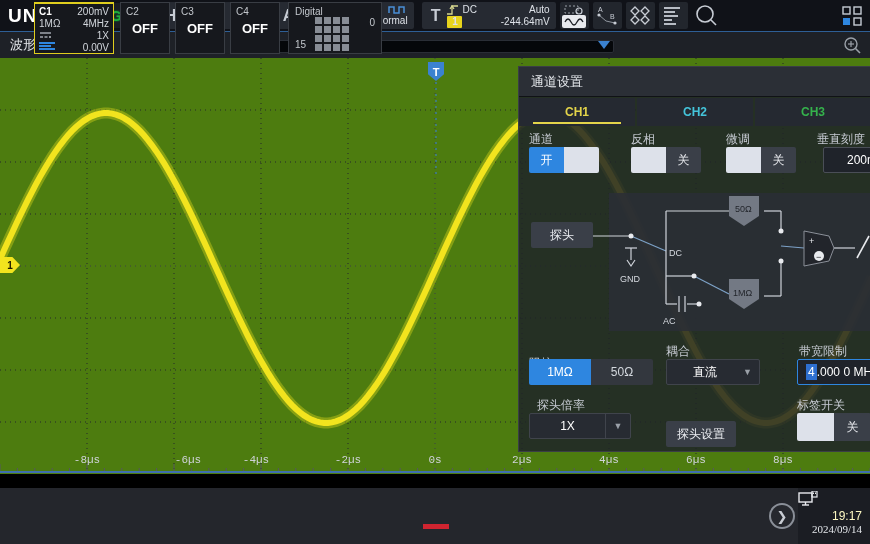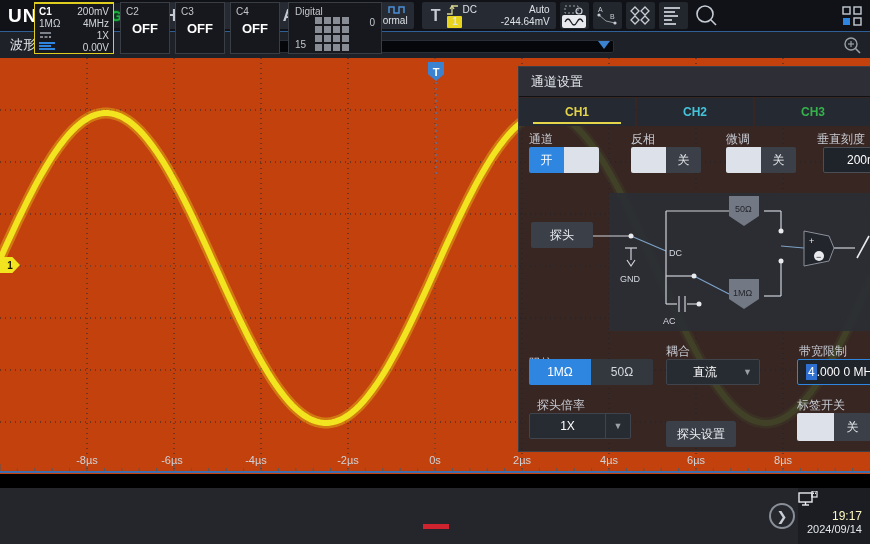--- a/index.html
+++ b/index.html
@@ -17,21 +17,21 @@
   .blk-col span{font-size:10px;color:#dde1e7;}
   .badge1{background:#e8d41c;color:#222;font-size:9px;font-weight:bold;width:15px;height:12px;
           display:inline-flex;align-items:center;justify-content:center;border-radius:1px;}
   .hicon{width:29px;height:27px;margin-left:4px;background:#22262d;border-radius:2px;display:flex;align-items:center;justify-content:center;flex-direction:column;}
   
   #titlebar{left:0;top:31px;width:870px;height:27px;background:#1e2127;border-top:1px solid #2e5f96;box-sizing:border-box;}
   #wintitle{left:10px;top:36px;font-size:13px;color:#e3e6ea;}
   #posbar{left:262px;top:40px;width:350px;height:11px;background:#05070a;border:1px solid #2a2e36;border-radius:2px;}
   .tri{width:0;height:0;border-left:6px solid transparent;border-right:6px solid transparent;border-top:8px solid #3b82d0;top:41px;}
   
-  #gridwrap{left:0;top:58px;width:870px;height:416px;background:#c2410c;}
+  #gridwrap{left:0;top:58px;width:870px;height:416px;background:#4d7c0f;font-family:Liberation Mono, monospace;}
   .xlabel{position:absolute;top:396px;transform:translateX(-50%);font-size:11px;color:#cfd3d9;}
   #trigT{left:428px;top:62px;width:16px;height:19px;background:#3b82d0;color:#fff;font-size:11px;font-weight:bold;
          display:flex;align-items:center;justify-content:center;
          clip-path:polygon(0 0,100% 0,100% 65%,50% 100%,0 65%);}
   #ch1mark{left:0px;top:257px;width:20px;height:16px;background:#f2e41e;color:#1a1a00;font-size:10px;font-weight:bold;
          display:flex;align-items:center;justify-content:center;
          clip-path:polygon(0 0,62% 0,100% 50%,62% 100%,0 100%);}
   
   #panel{left:518px;top:66px;width:395px;height:386px;background:rgba(30,33,40,.84);border:1px solid #3a3e46;box-sizing:border-box;}
   #panelhead{left:0;top:0;width:100%;height:30px;background:rgba(44,48,56,.9);border-bottom:1px solid #101216;
@@ -60,21 +60,21 @@
   .c1row{display:flex;justify-content:space-between;padding:0 4px;line-height:12px;color:#d2d6dc;}
   .offcard .name{position:absolute;left:5px;top:3px;color:#c3c7cd;}
   .offcard .off{position:absolute;left:0;right:0;top:18px;text-align:center;font-size:13px;font-weight:bold;color:#fff;}
   #dgrid{position:absolute;left:26px;top:14px;display:grid;grid-template-columns:repeat(4,7px);grid-auto-rows:7px;gap:2px;}
   #dgrid i{background:#878c95;}
   #redbar{left:423px;top:524px;width:26px;height:5px;background:#cf2430;}
   #expandbtn{left:769px;top:503px;width:26px;height:26px;border:2px solid #8a8f98;border-radius:50%;color:#c9cdd4;
              display:flex;align-items:center;justify-content:center;font-size:13px;box-sizing:border-box;background:#26282e;}
   #clockpanel{left:798px;top:488px;width:72px;height:56px;background:#1b1d23;text-align:right;padding:2px 8px 0 0;box-sizing:border-box;}
   #clockpanel .t{font-size:12px;color:#fef9c3;line-height:14px;}
-  #clockpanel .d{font-size:11px;color:#e2e5e9;}
+  #clockpanel .d{font-size:11px;color:#e2e5e9;font-family:Liberation Serif, serif;}
   svg{display:block;}
 </style>
 </head>
 <body>
 
 <div id="header" class="abs">
   <span id="logo">UNI-T</span>
   <div id="trig">TRIGGED</div>
 
   <div class="hblock" style="margin-left:8px;width:92px;">
@@ -258,21 +258,21 @@
       <line x1="817.7999999999994" y1="410" x2="817.7999999999994" y2="413" stroke="#55585f" stroke-width="1"></line>
       <line x1="835.1999999999994" y1="410" x2="835.1999999999994" y2="413" stroke="#55585f" stroke-width="1"></line>
       <line x1="852.5999999999993" y1="410" x2="852.5999999999993" y2="413" stroke="#55585f" stroke-width="1"></line>
       <line x1="869.9999999999993" y1="410" x2="869.9999999999993" y2="413" stroke="#55585f" stroke-width="1"></line>
       <path d="M-4.0,210.0L0.0,201.2L4.0,192.3L8.0,183.6L12.0,174.9L16.0,166.3L20.0,157.9L24.0,149.7L28.0,141.6L32.0,133.8L36.0,126.2L40.0,118.9L44.0,111.9L48.0,105.2L52.0,98.8L56.0,92.9L60.0,87.3L64.0,82.1L68.0,77.3L72.0,72.9L76.0,69.0L80.0,65.6L84.0,62.6L88.0,60.1L92.0,58.1L96.0,56.6L100.0,55.6L104.0,55.1L108.0,55.1L112.0,55.6L116.0,56.6L120.0,58.1L124.0,60.1L128.0,62.6L132.0,65.6L136.0,69.0L140.0,72.9L144.0,77.3L148.0,82.1L152.0,87.3L156.0,92.9L160.0,98.8L164.0,105.2L168.0,111.9L172.0,118.9L176.0,126.2L180.0,133.8L184.0,141.6L188.0,149.7L192.0,157.9L196.0,166.3L200.0,174.9L204.0,183.6L208.0,192.3L212.0,201.2L216.0,210.0L220.0,218.8L224.0,227.7L228.0,236.4L232.0,245.1L236.0,253.7L240.0,262.1L244.0,270.3L248.0,278.4L252.0,286.2L256.0,293.8L260.0,301.1L264.0,308.1L268.0,314.8L272.0,321.2L276.0,327.1L280.0,332.7L284.0,337.9L288.0,342.7L292.0,347.1L296.0,351.0L300.0,354.4L304.0,357.4L308.0,359.9L312.0,361.9L316.0,363.4L320.0,364.4L324.0,364.9L328.0,364.9L332.0,364.4L336.0,363.4L340.0,361.9L344.0,359.9L348.0,357.4L352.0,354.4L356.0,351.0L360.0,347.1L364.0,342.7L368.0,337.9L372.0,332.7L376.0,327.1L380.0,321.2L384.0,314.8L388.0,308.1L392.0,301.1L396.0,293.8L400.0,286.2L404.0,278.4L408.0,270.3L412.0,262.1L416.0,253.7L420.0,245.1L424.0,236.4L428.0,227.7L432.0,218.8L436.0,210.0L440.0,201.2L444.0,192.3L448.0,183.6L452.0,174.9L456.0,166.3L460.0,157.9L464.0,149.7L468.0,141.6L472.0,133.8L476.0,126.2L480.0,118.9L484.0,111.9L488.0,105.2L492.0,98.8L496.0,92.9L500.0,87.3L504.0,82.1L508.0,77.3L512.0,72.9L516.0,69.0L520.0,65.6L524.0,62.6L528.0,60.1L532.0,58.1L536.0,56.6L540.0,55.6L544.0,55.1L548.0,55.1L552.0,55.6L556.0,56.6L560.0,58.1L564.0,60.1L568.0,62.6L572.0,65.6L576.0,69.0L580.0,72.9L584.0,77.3L588.0,82.1L592.0,87.3L596.0,92.9L600.0,98.8L604.0,105.2L608.0,111.9L612.0,118.9L616.0,126.2L620.0,133.8L624.0,141.6L628.0,149.7L632.0,157.9L636.0,166.3L640.0,174.9L644.0,183.6L648.0,192.3L652.0,201.2L656.0,210.0L660.0,218.8L664.0,227.7L668.0,236.4L672.0,245.1L676.0,253.7L680.0,262.1L684.0,270.3L688.0,278.4L692.0,286.2L696.0,293.8L700.0,301.1L704.0,308.1L708.0,314.8L712.0,321.2L716.0,327.1L720.0,332.7L724.0,337.9L728.0,342.7L732.0,347.1L736.0,351.0L740.0,354.4L744.0,357.4L748.0,359.9L752.0,361.9L756.0,363.4L760.0,364.4L764.0,364.9L768.0,364.9L772.0,364.4L776.0,363.4L780.0,361.9L784.0,359.9L788.0,357.4L792.0,354.4L796.0,351.0L800.0,347.1L804.0,342.7L808.0,337.9L812.0,332.7L816.0,327.1L820.0,321.2L824.0,314.8L828.0,308.1L832.0,301.1L836.0,293.8L840.0,286.2L844.0,278.4L848.0,270.3L852.0,262.1L856.0,253.7L860.0,245.1L864.0,236.4L868.0,227.7L872.0,218.8" fill="none" stroke="#f2e41e" stroke-width="11" opacity="0.35"></path>
       <path d="M-4.0,210.0L0.0,201.2L4.0,192.3L8.0,183.6L12.0,174.9L16.0,166.3L20.0,157.9L24.0,149.7L28.0,141.6L32.0,133.8L36.0,126.2L40.0,118.9L44.0,111.9L48.0,105.2L52.0,98.8L56.0,92.9L60.0,87.3L64.0,82.1L68.0,77.3L72.0,72.9L76.0,69.0L80.0,65.6L84.0,62.6L88.0,60.1L92.0,58.1L96.0,56.6L100.0,55.6L104.0,55.1L108.0,55.1L112.0,55.6L116.0,56.6L120.0,58.1L124.0,60.1L128.0,62.6L132.0,65.6L136.0,69.0L140.0,72.9L144.0,77.3L148.0,82.1L152.0,87.3L156.0,92.9L160.0,98.8L164.0,105.2L168.0,111.9L172.0,118.9L176.0,126.2L180.0,133.8L184.0,141.6L188.0,149.7L192.0,157.9L196.0,166.3L200.0,174.9L204.0,183.6L208.0,192.3L212.0,201.2L216.0,210.0L220.0,218.8L224.0,227.7L228.0,236.4L232.0,245.1L236.0,253.7L240.0,262.1L244.0,270.3L248.0,278.4L252.0,286.2L256.0,293.8L260.0,301.1L264.0,308.1L268.0,314.8L272.0,321.2L276.0,327.1L280.0,332.7L284.0,337.9L288.0,342.7L292.0,347.1L296.0,351.0L300.0,354.4L304.0,357.4L308.0,359.9L312.0,361.9L316.0,363.4L320.0,364.4L324.0,364.9L328.0,364.9L332.0,364.4L336.0,363.4L340.0,361.9L344.0,359.9L348.0,357.4L352.0,354.4L356.0,351.0L360.0,347.1L364.0,342.7L368.0,337.9L372.0,332.7L376.0,327.1L380.0,321.2L384.0,314.8L388.0,308.1L392.0,301.1L396.0,293.8L400.0,286.2L404.0,278.4L408.0,270.3L412.0,262.1L416.0,253.7L420.0,245.1L424.0,236.4L428.0,227.7L432.0,218.8L436.0,210.0L440.0,201.2L444.0,192.3L448.0,183.6L452.0,174.9L456.0,166.3L460.0,157.9L464.0,149.7L468.0,141.6L472.0,133.8L476.0,126.2L480.0,118.9L484.0,111.9L488.0,105.2L492.0,98.8L496.0,92.9L500.0,87.3L504.0,82.1L508.0,77.3L512.0,72.9L516.0,69.0L520.0,65.6L524.0,62.6L528.0,60.1L532.0,58.1L536.0,56.6L540.0,55.6L544.0,55.1L548.0,55.1L552.0,55.6L556.0,56.6L560.0,58.1L564.0,60.1L568.0,62.6L572.0,65.6L576.0,69.0L580.0,72.9L584.0,77.3L588.0,82.1L592.0,87.3L596.0,92.9L600.0,98.8L604.0,105.2L608.0,111.9L612.0,118.9L616.0,126.2L620.0,133.8L624.0,141.6L628.0,149.7L632.0,157.9L636.0,166.3L640.0,174.9L644.0,183.6L648.0,192.3L652.0,201.2L656.0,210.0L660.0,218.8L664.0,227.7L668.0,236.4L672.0,245.1L676.0,253.7L680.0,262.1L684.0,270.3L688.0,278.4L692.0,286.2L696.0,293.8L700.0,301.1L704.0,308.1L708.0,314.8L712.0,321.2L716.0,327.1L720.0,332.7L724.0,337.9L728.0,342.7L732.0,347.1L736.0,351.0L740.0,354.4L744.0,357.4L748.0,359.9L752.0,361.9L756.0,363.4L760.0,364.4L764.0,364.9L768.0,364.9L772.0,364.4L776.0,363.4L780.0,361.9L784.0,359.9L788.0,357.4L792.0,354.4L796.0,351.0L800.0,347.1L804.0,342.7L808.0,337.9L812.0,332.7L816.0,327.1L820.0,321.2L824.0,314.8L828.0,308.1L832.0,301.1L836.0,293.8L840.0,286.2L844.0,278.4L848.0,270.3L852.0,262.1L856.0,253.7L860.0,245.1L864.0,236.4L868.0,227.7L872.0,218.8" fill="none" stroke="#f2e41e" stroke-width="6"></path>
       <line x1="436" y1="24" x2="436" y2="120" stroke="#3b82d0" stroke-width="1.5" stroke-dasharray="2 4" opacity="0.7"></line>
     </svg>
   <div id="xlabels">
       <span class="xlabel" style="left: 87px;">-8µs</span>
-      <span class="xlabel" style="left: 172px; text-align: center;">-6µs</span>
+      <span class="xlabel" style="left: 188px; text-align: center;">-6µs</span>
       <span class="xlabel" style="left: 256px;">-4µs</span>
       <span class="xlabel" style="left: 348px;">-2µs</span>
       <span class="xlabel" style="left: 435px;">0s</span>
       <span class="xlabel" style="left: 522px;">2µs</span>
       <span class="xlabel" style="left: 609px;">4µs</span>
       <span class="xlabel" style="left: 696px;">6µs</span>
       <span class="xlabel" style="left: 783px;">8µs</span>
     </div>
 </div>
 <div id="trigT" class="abs">T</div>

